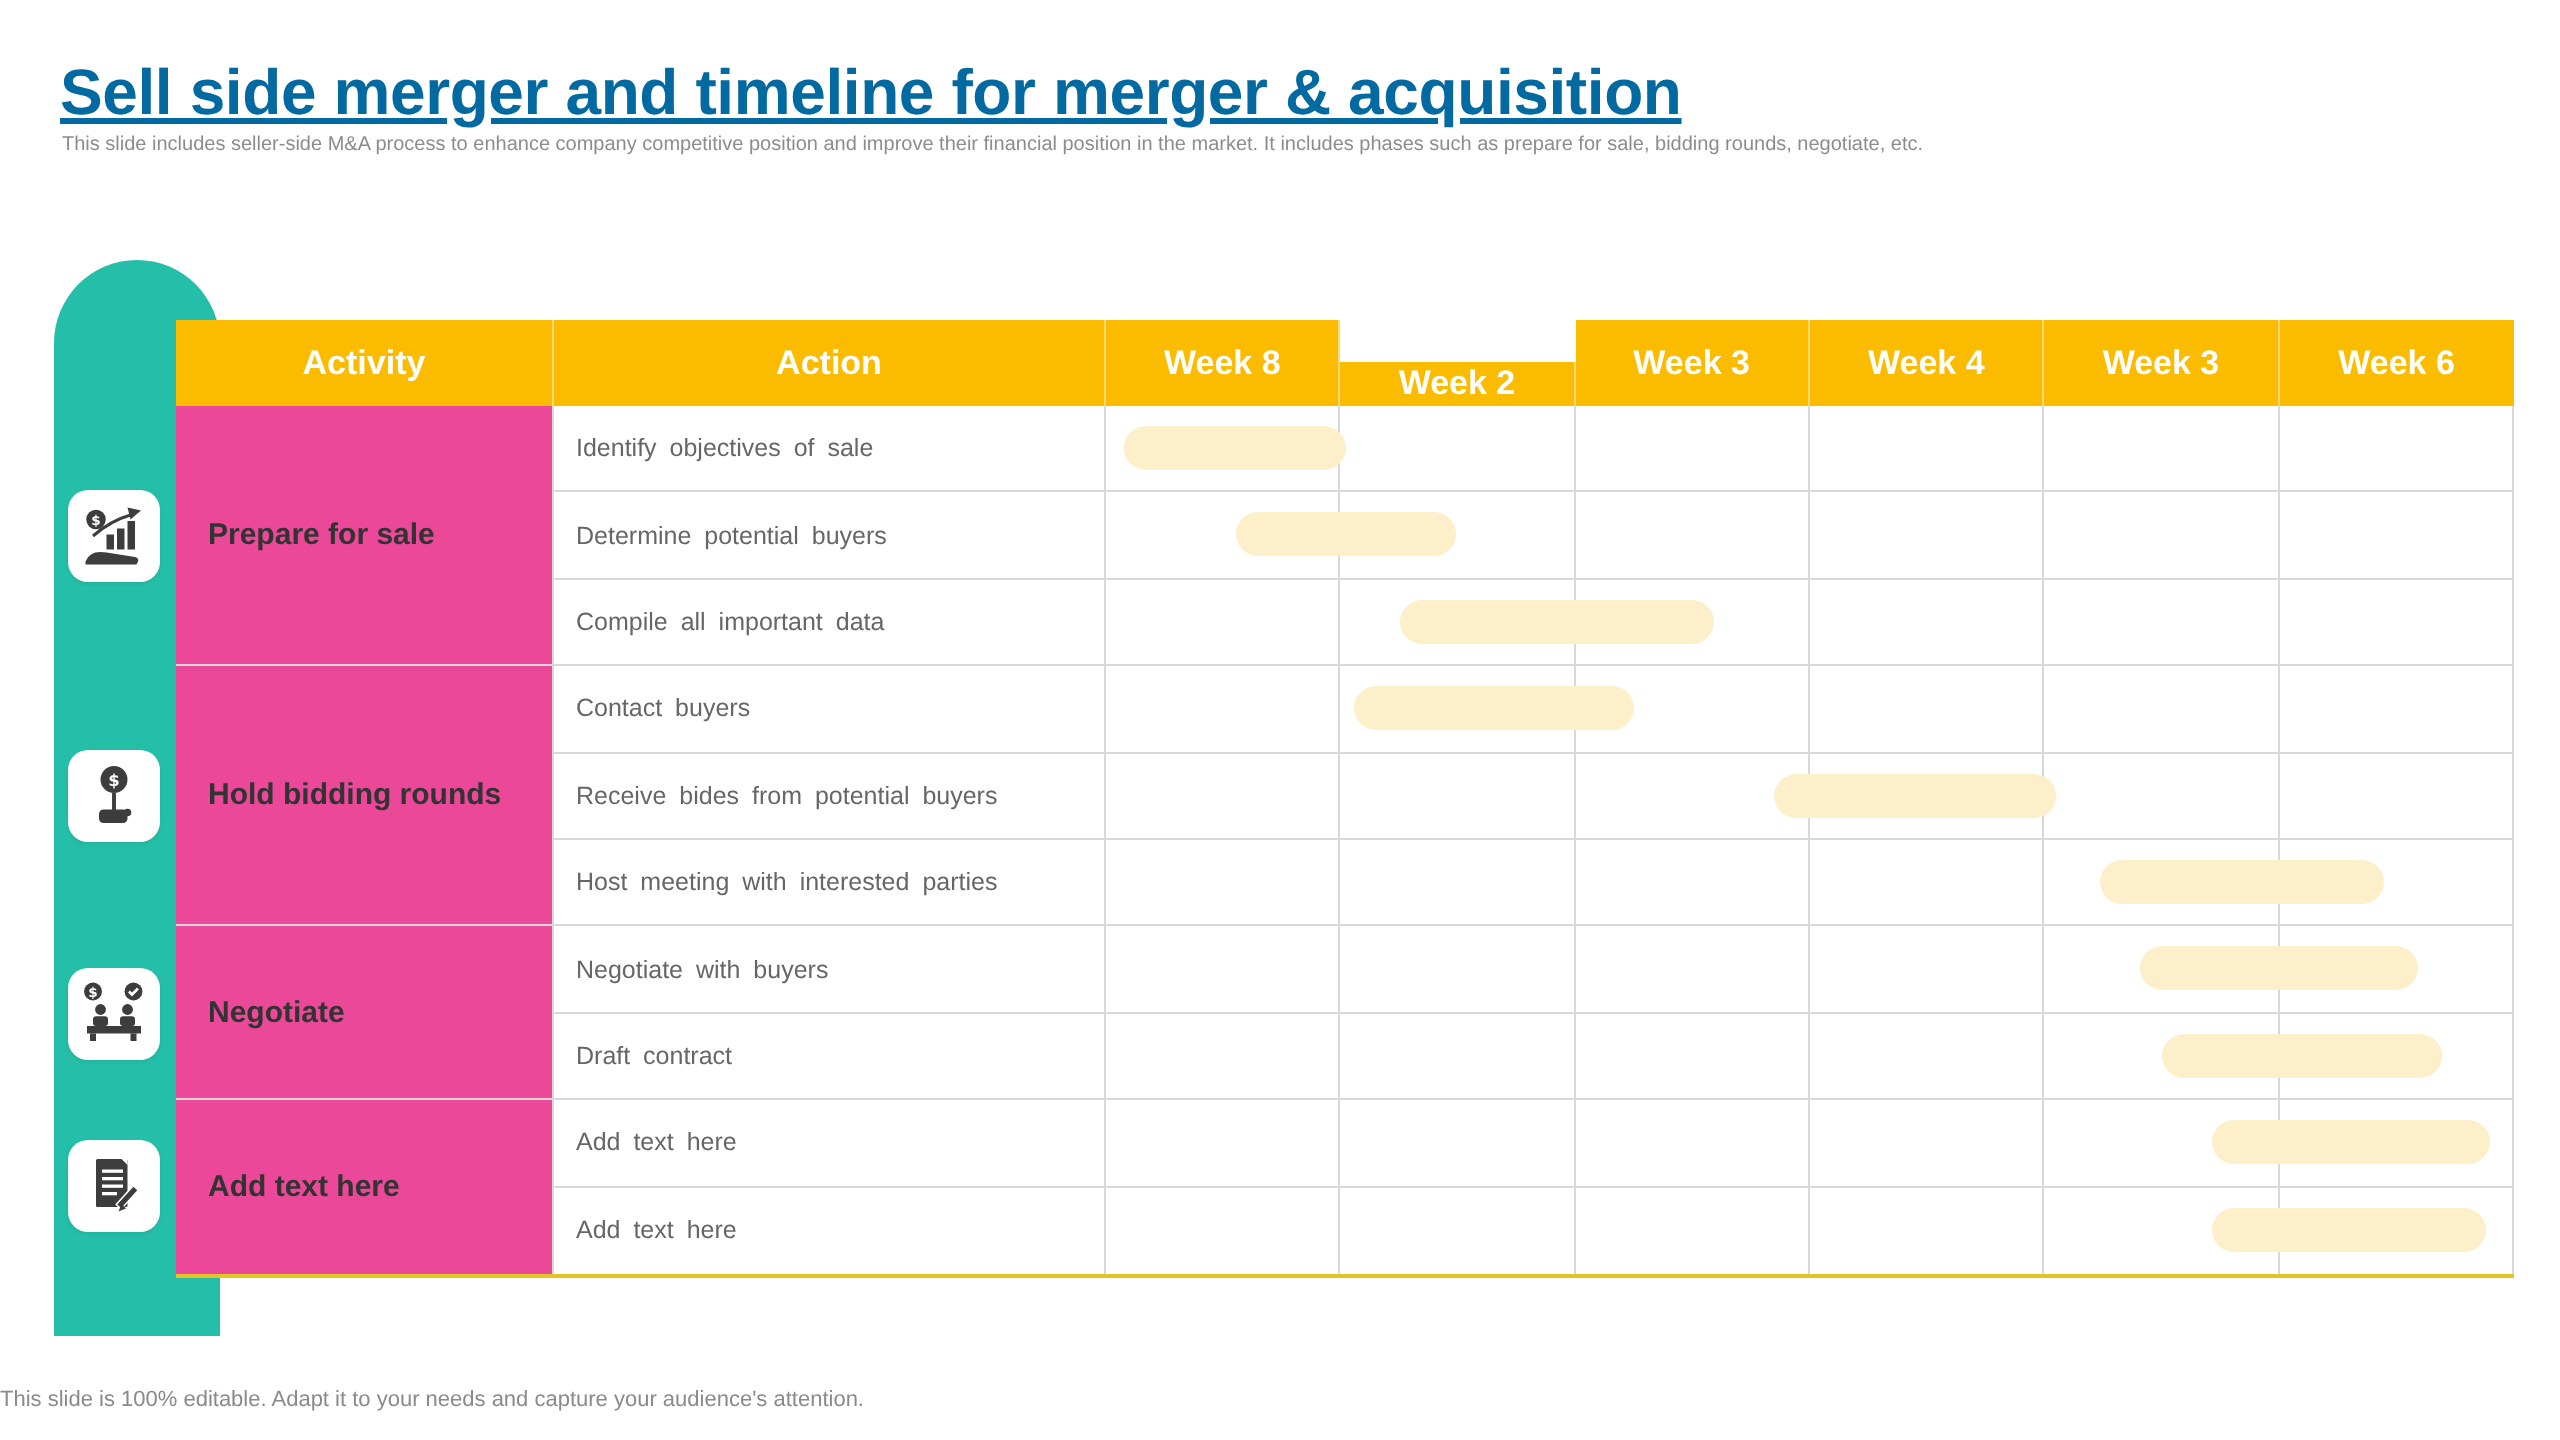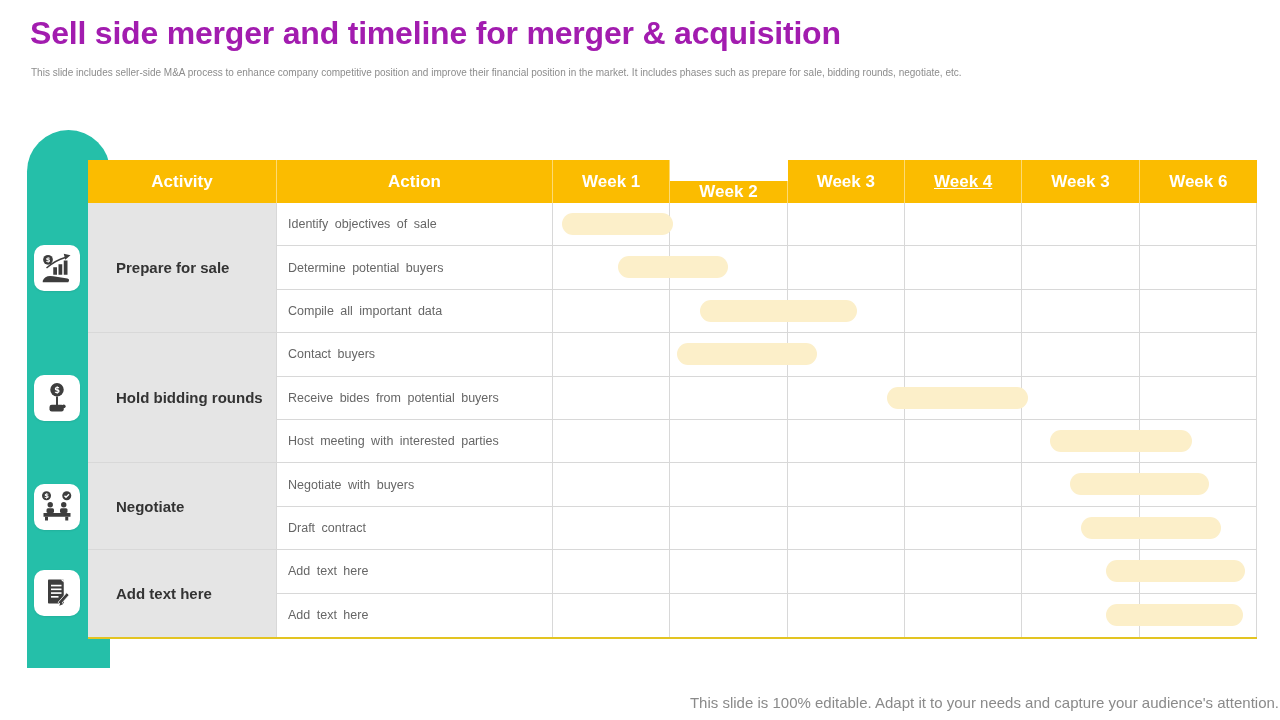--- a/index.html
+++ b/index.html
@@ -1,20 +1,20 @@
 <!DOCTYPE html>
 <html><head>
 <meta charset="utf-8">
 <style>
   * { box-sizing: border-box; margin: 0; padding: 0; }
   html,body { width:1280px; height:720px; background:#ffffff; overflow:hidden;
               font-family:"Liberation Sans", sans-serif; position:relative; }
 
-  .title { position:absolute; left:30px; top:15px; font-size:32px; font-weight:bold;
-           color:#a21caf; letter-spacing:-0.2px; white-space:nowrap; }
+  .title { position:absolute; left:30px; top:28px; font-size:32px; font-weight:bold;
+           color:#0369a1; letter-spacing:-0.2px; white-space:nowrap;text-decoration:underline; }
   .subtitle { position:absolute; left:31px; top:67px; font-size:10px; color:#8c8c8c;
               white-space:nowrap; }
 
   .teal-band { position:absolute; left:27px; top:130px; width:83px; height:538px;
                background:#25BFA9; border-radius:42px 42px 0 0; }
 
   .icon-tile { position:absolute; left:34px; width:46px; height:46px; background:#ffffff;
                border-radius:10px; display:flex; align-items:center; justify-content:center;
                box-shadow:0 1px 2px rgba(0,0,0,0.08); }
   #icon1 { top:245px; } #icon2 { top:375px; } #icon3 { top:484px; } #icon4 { top:570px; }
@@ -23,33 +23,33 @@
   .gantt { position:absolute; left:88px; top:160px; display:grid;
            grid-template-columns:189px 276px repeat(6, 117.33px);
            grid-template-rows:43px repeat(10, 43.4px);
            border-bottom:2px solid #E3C422; background:#ffffff; }
 
   .hcell { background:#FBBC00; color:#ffffff; font-weight:bold; font-size:17px;
            display:flex; align-items:center; justify-content:center;
            border-right:1px solid rgba(255,255,255,0.45); }
   .hcell.last { border-right:none; }
 
-  .acell { display:flex; align-items:center; padding-left:28px; font-weight:bold;
+  .acell { display:flex; align-items:center; padding-left:16px; font-weight:bold;
            font-size:15px; color:#333333; border-right:1px solid #D8D8D8;
-           border-bottom:1px solid #D8D8D8; background:#e5e5e5; }
+           border-bottom:1px solid #D8D8D8; background:#ec4899; }
   .actcell { display:flex; align-items:center; padding-left:11px; font-size:12.5px;
              color:#666666; word-spacing:3px; border-right:1px solid #D8D8D8;
              border-bottom:1px solid #D8D8D8; }
   .weeks { position:relative; display:flex; border-bottom:1px solid #D8D8D8; }
   .wcell { flex:1 1 0; border-right:1px solid #D8D8D8; }
   .bar { position:absolute; top:10px; height:22px; border-radius:11px; background:#FCEFC9; }
   .lastrow { border-bottom:none; }
 
-  .footer { position:absolute; left:0; top:694px; width:1279px; text-align:right;
-            font-size:15px; color:#8a8a8a; }
+  .footer { position:absolute; left:0; top:694px; width:1279px; text-align:left;
+            font-size:11px; color:#8a8a8a; }
 </style>
 </head>
 <body>
 
 <h1 class="title">Sell side merger and timeline for merger &amp; acquisition</h1>
 <p class="subtitle">This slide includes seller-side M&amp;A process to enhance company competitive position and improve their financial position in the market. It includes phases such as prepare for sale, bidding rounds, negotiate, etc.</p>
 
 <div class="teal-band"></div>
 
 <div class="icon-tile" id="icon1">
@@ -108,24 +108,24 @@
       <rect x="16" y="28" width="10" height="2.2"></rect>
     </g>
     <rect x="31" y="23" width="4.5" height="17" transform="rotate(42 33 31)" fill="#3d3d3d" stroke="#ffffff" stroke-width="1"></rect>
     <polygon points="27,41 32,39 29,36" fill="#3d3d3d"></polygon>
   </svg>
 </div>
 
 <div class="gantt" id="gantt">
     <div class="hcell" style="grid-area: 1 / 1;">Activity</div>
     <div class="hcell" style="grid-area: 1 / 2;">Action</div>
-    <div class="hcell" style="grid-area: 1 / 3;">Week 1</div>
+    <div class="hcell" style="grid-area: 1 / 3;">Week 8</div>
     <div class="hcell" style="grid-area: 1 / 4; margin-top: 21px;">Week 2</div>
     <div class="hcell" style="grid-area: 1 / 5;">Week 3</div>
-    <div class="hcell" style="grid-area: 1 / 6; text-decoration: underline;">Week 4</div>
+    <div class="hcell" style="grid-area: 1 / 6;">Week 4</div>
     <div class="hcell" style="grid-area: 1 / 7;">Week 3</div>
     <div class="hcell last" style="grid-area: 1 / 8;">Week 6</div>
     <div class="acell" style="grid-area: 2 / 1 / span 3;">Prepare for sale</div>
     <div class="actcell" style="grid-area: 2 / 2; text-align: center;">Identify objectives of sale</div>
     <div class="weeks" style="grid-area: 2 / 3 / auto / 9;">
       <div class="wcell"></div>
       <div class="wcell"></div>
       <div class="wcell"></div>
       <div class="wcell"></div>
       <div class="wcell"></div>

